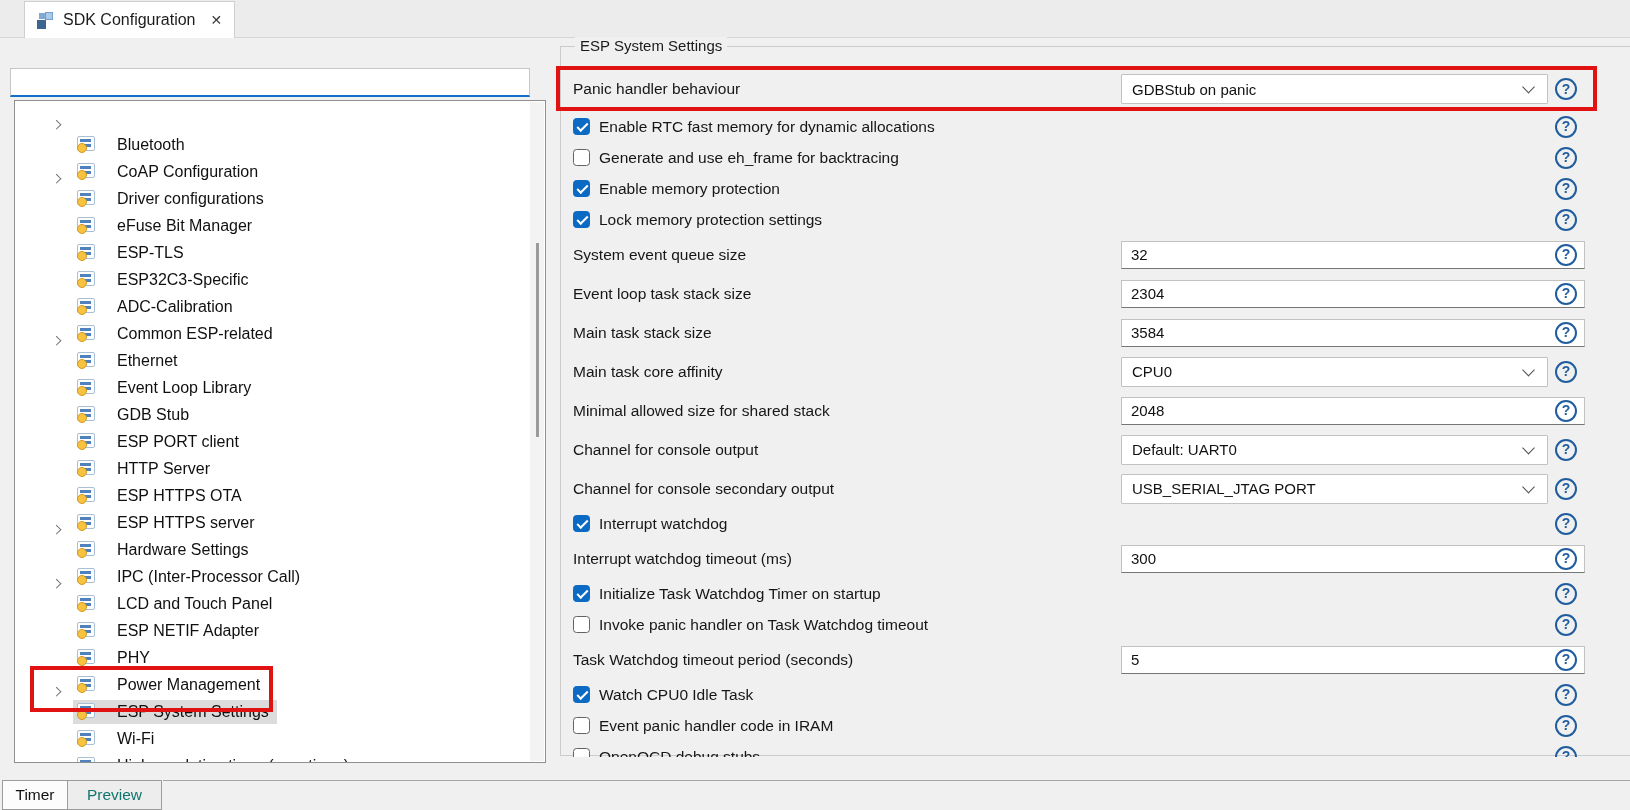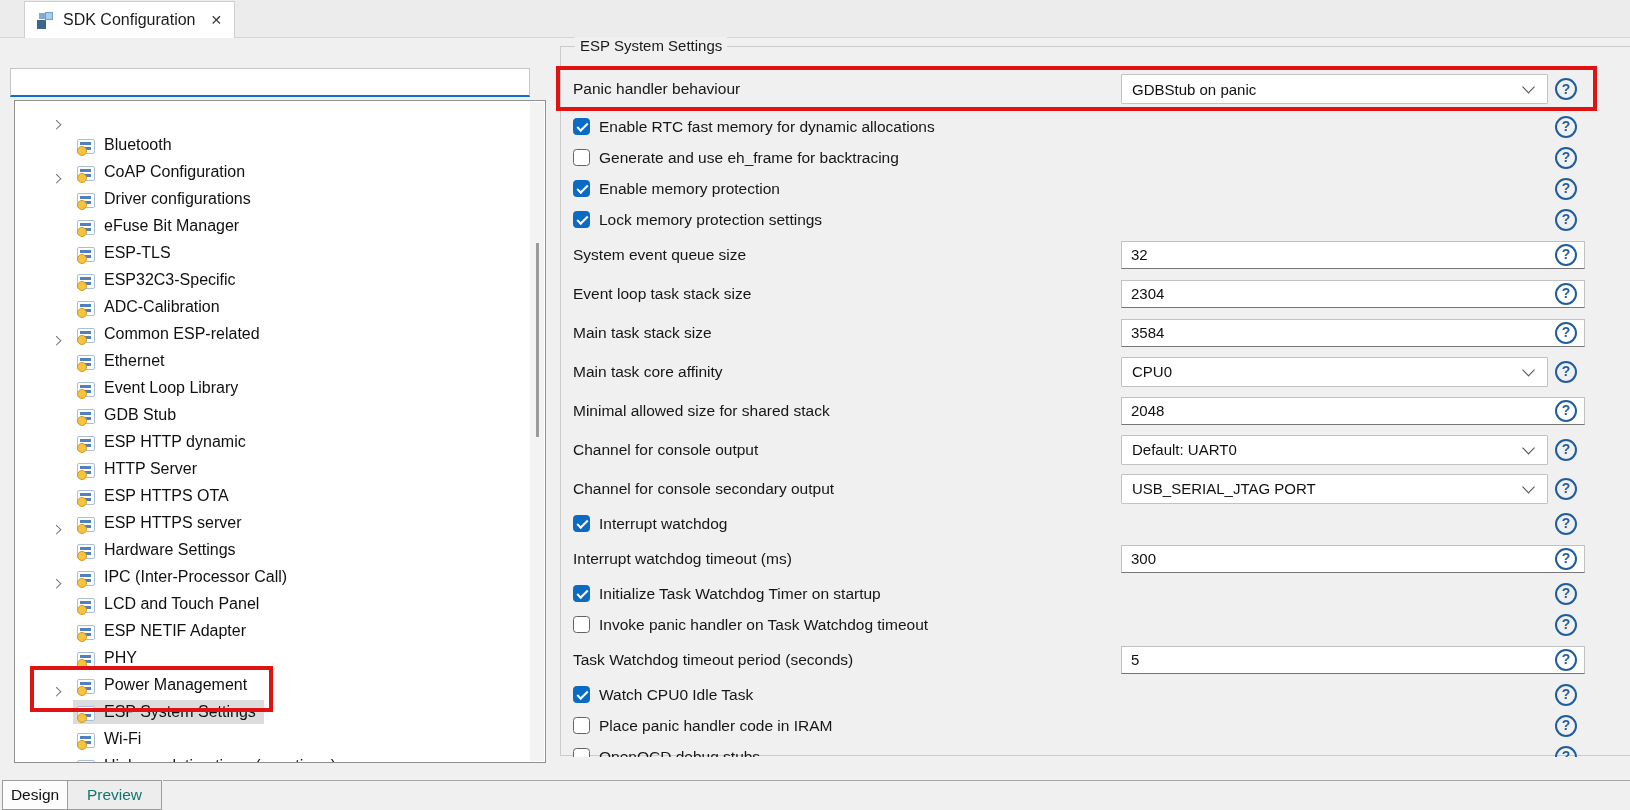--- a/index.html
+++ b/index.html
@@ -28,21 +28,21 @@
             font-size:15px; padding:0 8px; outline:none; font-family:inherit; }
 
   
   .tree { position:absolute; left:14px; top:100px; width:532px; height:663px;
           background:#fff; border:1px solid #8f8f8f; overflow:hidden; }
   .tree-inner { padding-top:10px; }
   .tree-item { height:27px; display:flex; align-items:center; position:relative; font-size:16px; }
   .expander { position:absolute; left:38px; top:50%; width:7px; height:7px;
               border-top:1.6px solid #6e6e6e; border-right:1.6px solid #6e6e6e;
               transform:translateY(-55%) rotate(45deg); cursor:pointer; }
-  .tree-row-content { display:flex; align-items:flex-end; gap:9px; margin-left:58px;
+  .tree-row-content { display:flex; align-items:flex-start; gap:22px; margin-left:58px;
                       padding:3px 8px 3px 4px;margin-top:40px; }
   .tree-row-content.sel { background:#dcdcdc; }
   .t-icon { position:relative; width:18px; height:15px; background:#fdfdfd;
             border:1px solid #a9bfd6; border-radius:2px; flex:none; }
   .t-icon i { position:absolute; left:2px; top:2px; right:3px; height:3px; background:#4f81bd;
               box-shadow:0 5px 0 #4f81bd; }
   .t-icon::after { content:""; position:absolute; left:-1px; bottom:-3px; width:8px; height:8px;
                    border-radius:50%; background:#f7c33f; border:1px solid #d29a22; }
   .t-label { white-space:nowrap; color:#101010; }
 
@@ -204,21 +204,21 @@
             <i></i>
           </span>
           <span class="t-label">GDB Stub</span>
         </span>
       </div>
       <div class="tree-item">
         <span class="tree-row-content">
           <span class="t-icon">
             <i></i>
           </span>
-          <span class="t-label">ESP HTTP dynamic</span>
+          <span class="t-label">ESP PORT client</span>
         </span>
       </div>
       <div class="tree-item">
         <span class="tree-row-content">
           <span class="t-icon">
             <i></i>
           </span>
           <span class="t-label">HTTP Server</span>
         </span>
       </div>
@@ -415,31 +415,31 @@
         <input class="ti" value="5" style="">
         <button class="help">?</button>
       </div>
       <div class="row r-cb">
         <span class="cb checked"></span>
         <span class="row-label">Watch CPU0 Idle Task</span>
         <button class="help">?</button>
       </div>
       <div class="row r-cb">
         <span class="cb"></span>
-        <span class="row-label">Place panic handler code in IRAM</span>
+        <span class="row-label">Event panic handler code in IRAM</span>
         <button class="help">?</button>
       </div>
       <div class="row r-cb">
         <span class="cb"></span>
         <span class="row-label">OpenOCD debug stubs</span>
         <button class="help">?</button>
       </div>
     </div>
 </div>
 
 <div class="anno anno-tree"></div>
 <div class="anno anno-panel"></div>
 
 <div class="bottom">
   <div class="btab-line"></div>
-  <div class="btab design">Design</div>
+  <div class="btab design">Timer</div>
   <div class="btab preview">Preview</div>
 </div>
 
 </body></html>

